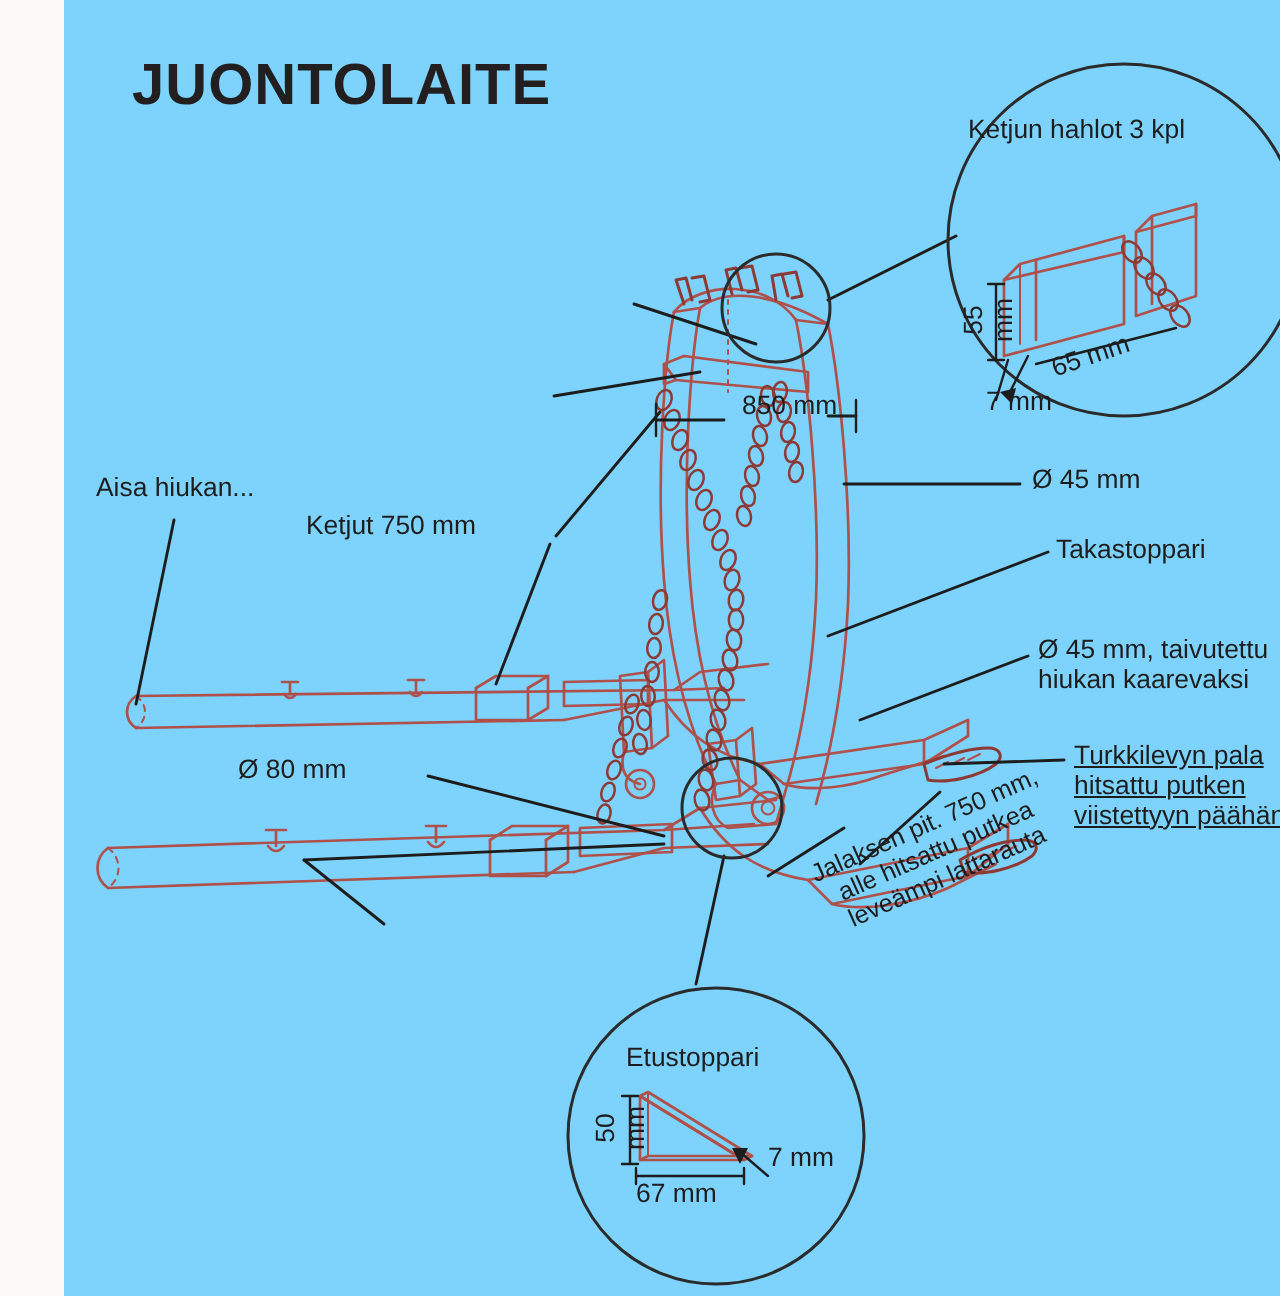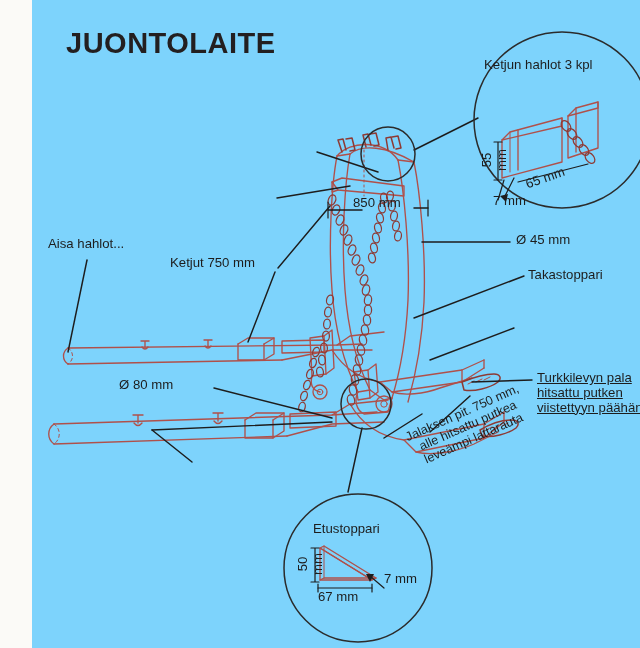--- a/index.html
+++ b/index.html
@@ -289,30 +289,32 @@
 
       <path class="kt" d="M352 588 L338 576"></path>
       <path class="kf" d="M342 574 l-8 0 l4 8 z"></path>
     </g>
 
     <circle class="k" cx="334" cy="404" r="25"></circle>
   </svg>
 
 
 
-  <div class="lbl t13" style="left:16px;top:237px;">Aisa hahlot...</div>
-
-  <div class="lbl t13" style="left:138px;top:256px;">Ketjut 750 mm</div>
-
-  <div class="lbl t13" style="left:321px;top:196px;">850 mm</div>
+  <div class="lbl t13" style="left:16px;top:237px;">Aisa hiukan...</div>
+
+  <div class="lbl t13" style="left:121px;top:256px;">Ketjut 750 mm</div>
+
+  <div class="lbl t13" style="left:339px;top:196px;">850 mm</div>
 
   <div class="lbl t13" style="left:484px;top:233px;">Ø 45 mm</div>
 
   <div class="lbl t13" style="left:496px;top:268px;">Takastoppari</div>
 
+  <div class="lbl t13" style="left:487px;top:318px;">Ø 45 mm, taivutettu
+hiukan kaarevaksi</div>
 
   <div class="lbl t13" style="left:505px;top:371px;text-decoration:underline;">Turkkilevyn pala
 hitsattu putken
 viistettyyn päähän</div>
 
   <div class="lbl t13" style="left:87px;top:378px;">Ø 80 mm</div>
 
 
   <div class="lbl t12 ctr rot-s" style="left:336px;top:447px;width:200px;">Jalaksen pit. 750 mm,
 alle hitsattu putkea

